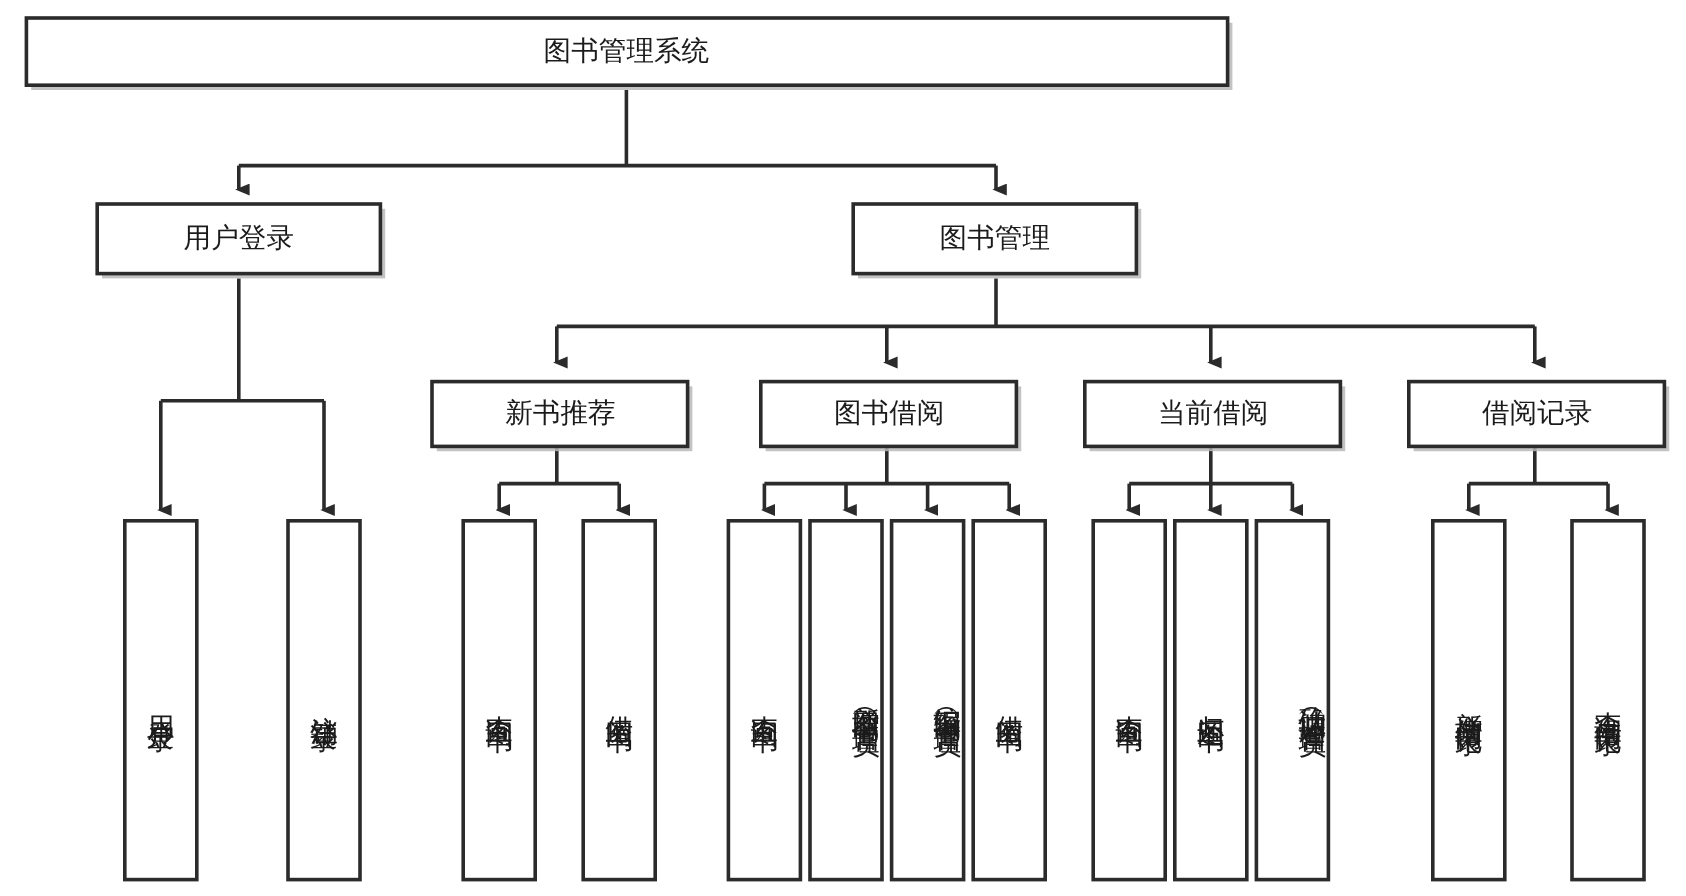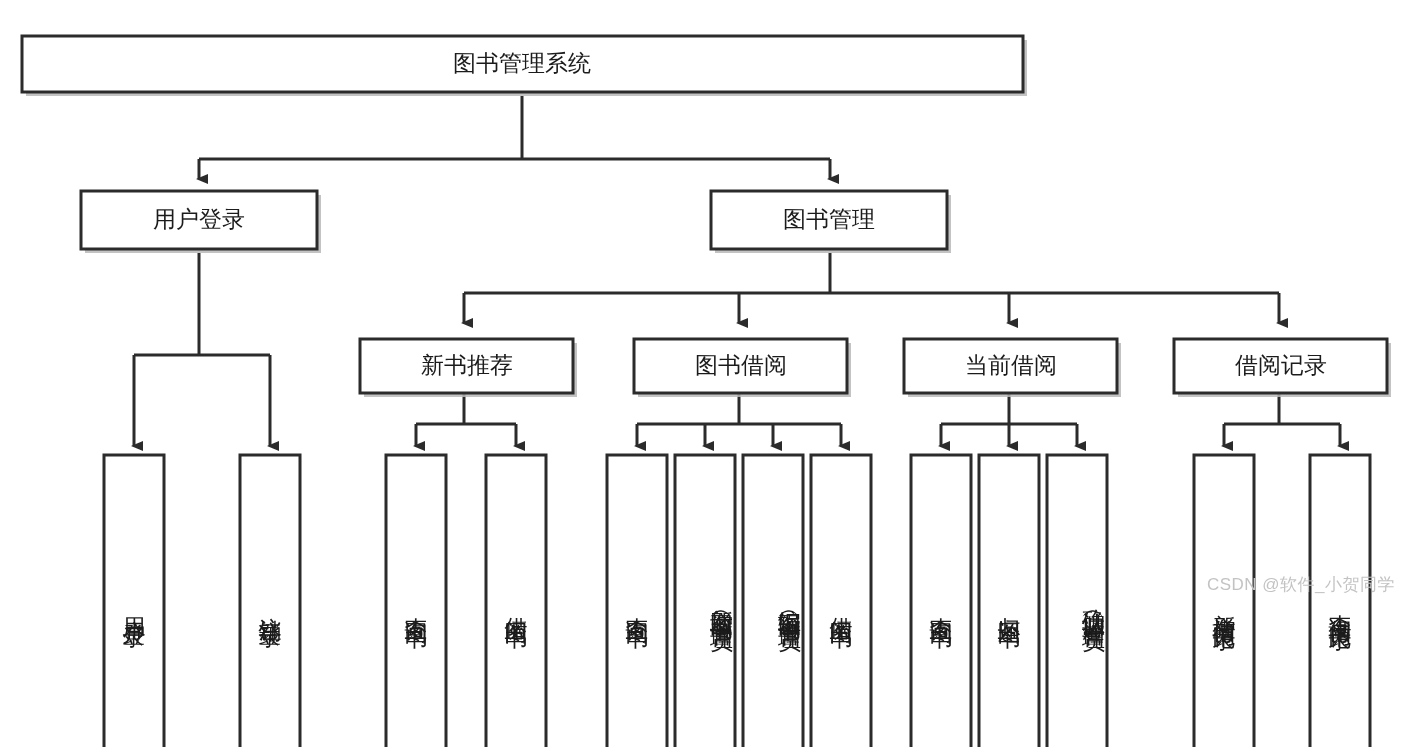--- a/index.html
+++ b/index.html
@@ -13,21 +13,20 @@
     position: relative;
     overflow: hidden;
     font-family: "Liberation Sans", "DejaVu Sans", sans-serif;
   }
   #diagram-root {
     position: absolute;
     left: 0;
     top: 0;
     width: 1405px;
     height: 579px;
-    margin-top: 21px;
   }
   svg.flow {
     display: block;
     width: 1405px;
     height: 747px;
   }
   .node-rect {
     fill: #ffffff;
     stroke: #2b2b2b;
     stroke-width: 3;
@@ -210,14 +209,13 @@
   <div class="leaf-label-wrap" style="left:743px; top:434px; width:60px; height:299px; align-items:flex-start;">编辑图书（管理员）</div>
   <div class="leaf-label-wrap" style="left:811px; top:434px; width:60px; height:299px;">借阅图书</div>
 
   <div class="leaf-label-wrap" style="left:911px; top:434px; width:60px; height:299px;">查询图书</div>
   <div class="leaf-label-wrap" style="left:979px; top:434px; width:60px; height:299px;">归还图书</div>
   <div class="leaf-label-wrap" style="left:1047px; top:434px; width:60px; height:299px; align-items:flex-start;">确认归还（管理员）</div>
 
   <div class="leaf-label-wrap" style="left:1194px; top:434px; width:60px; height:299px;">新增借阅记录</div>
   <div class="leaf-label-wrap" style="left:1310px; top:434px; width:60px; height:299px;">查询借阅记录</div>
 
-  <div class="watermark">CSDN @软件_小贺同学</div>
 </div>
 
 </body></html>

